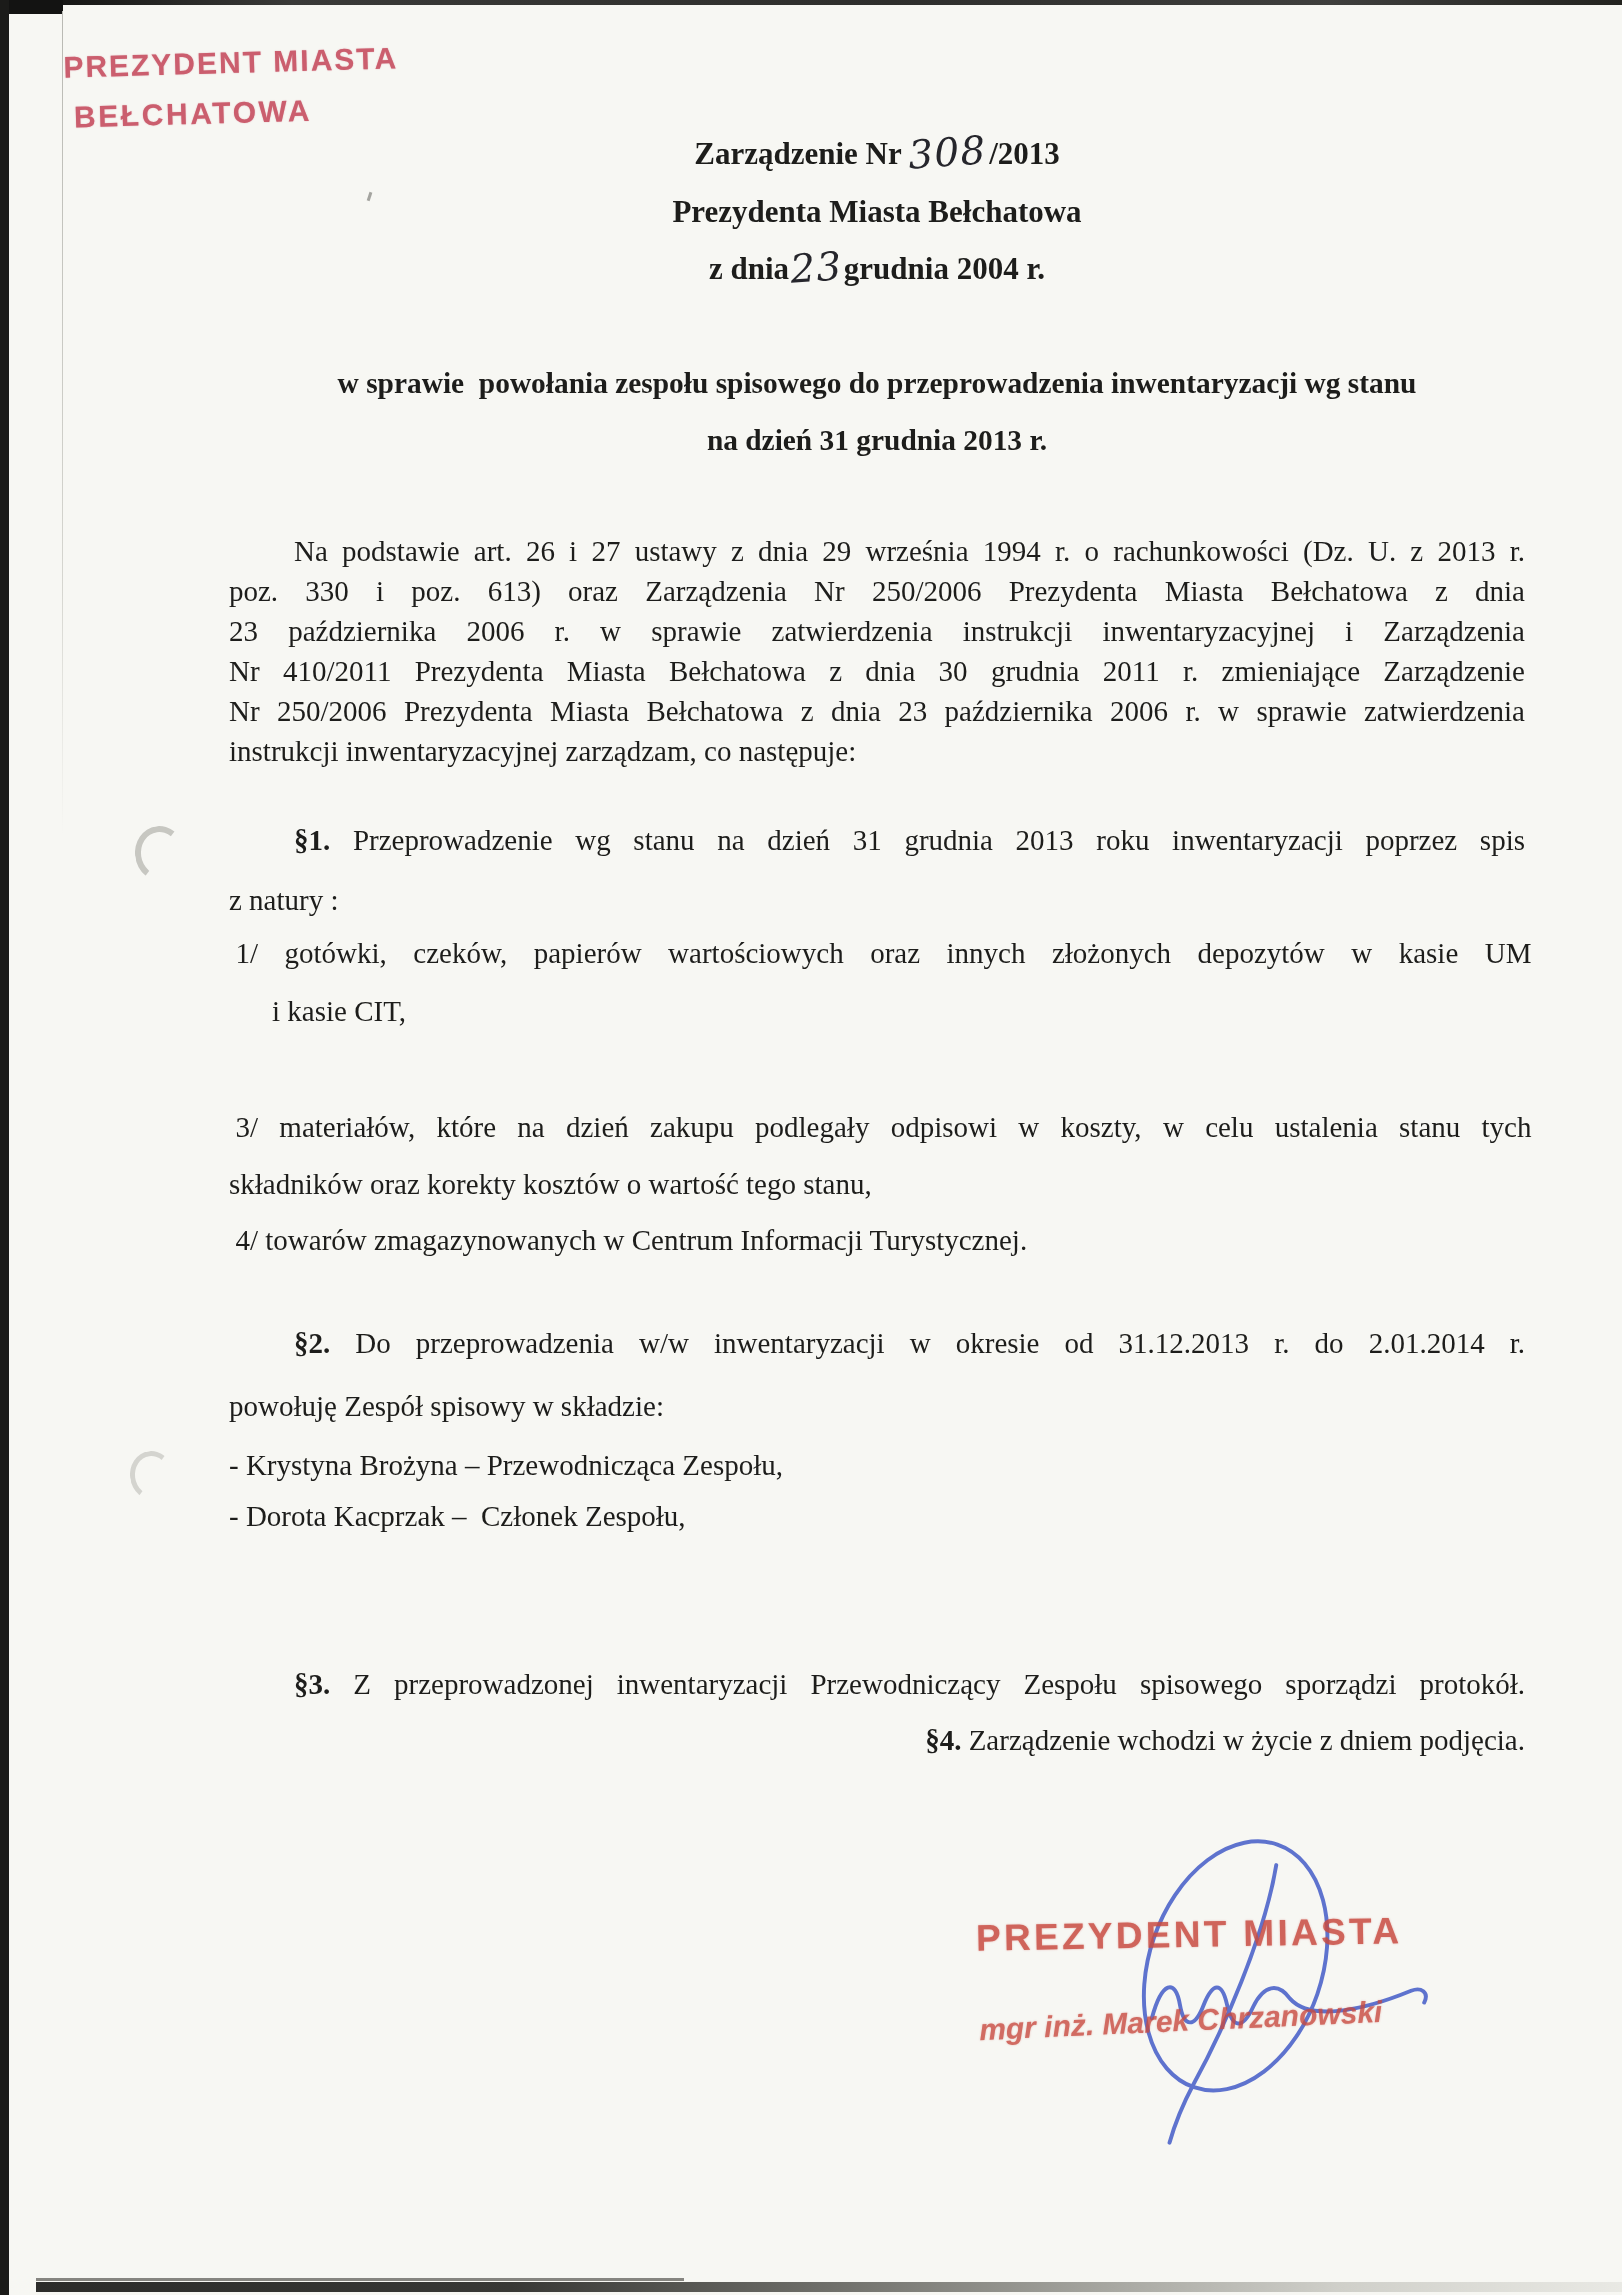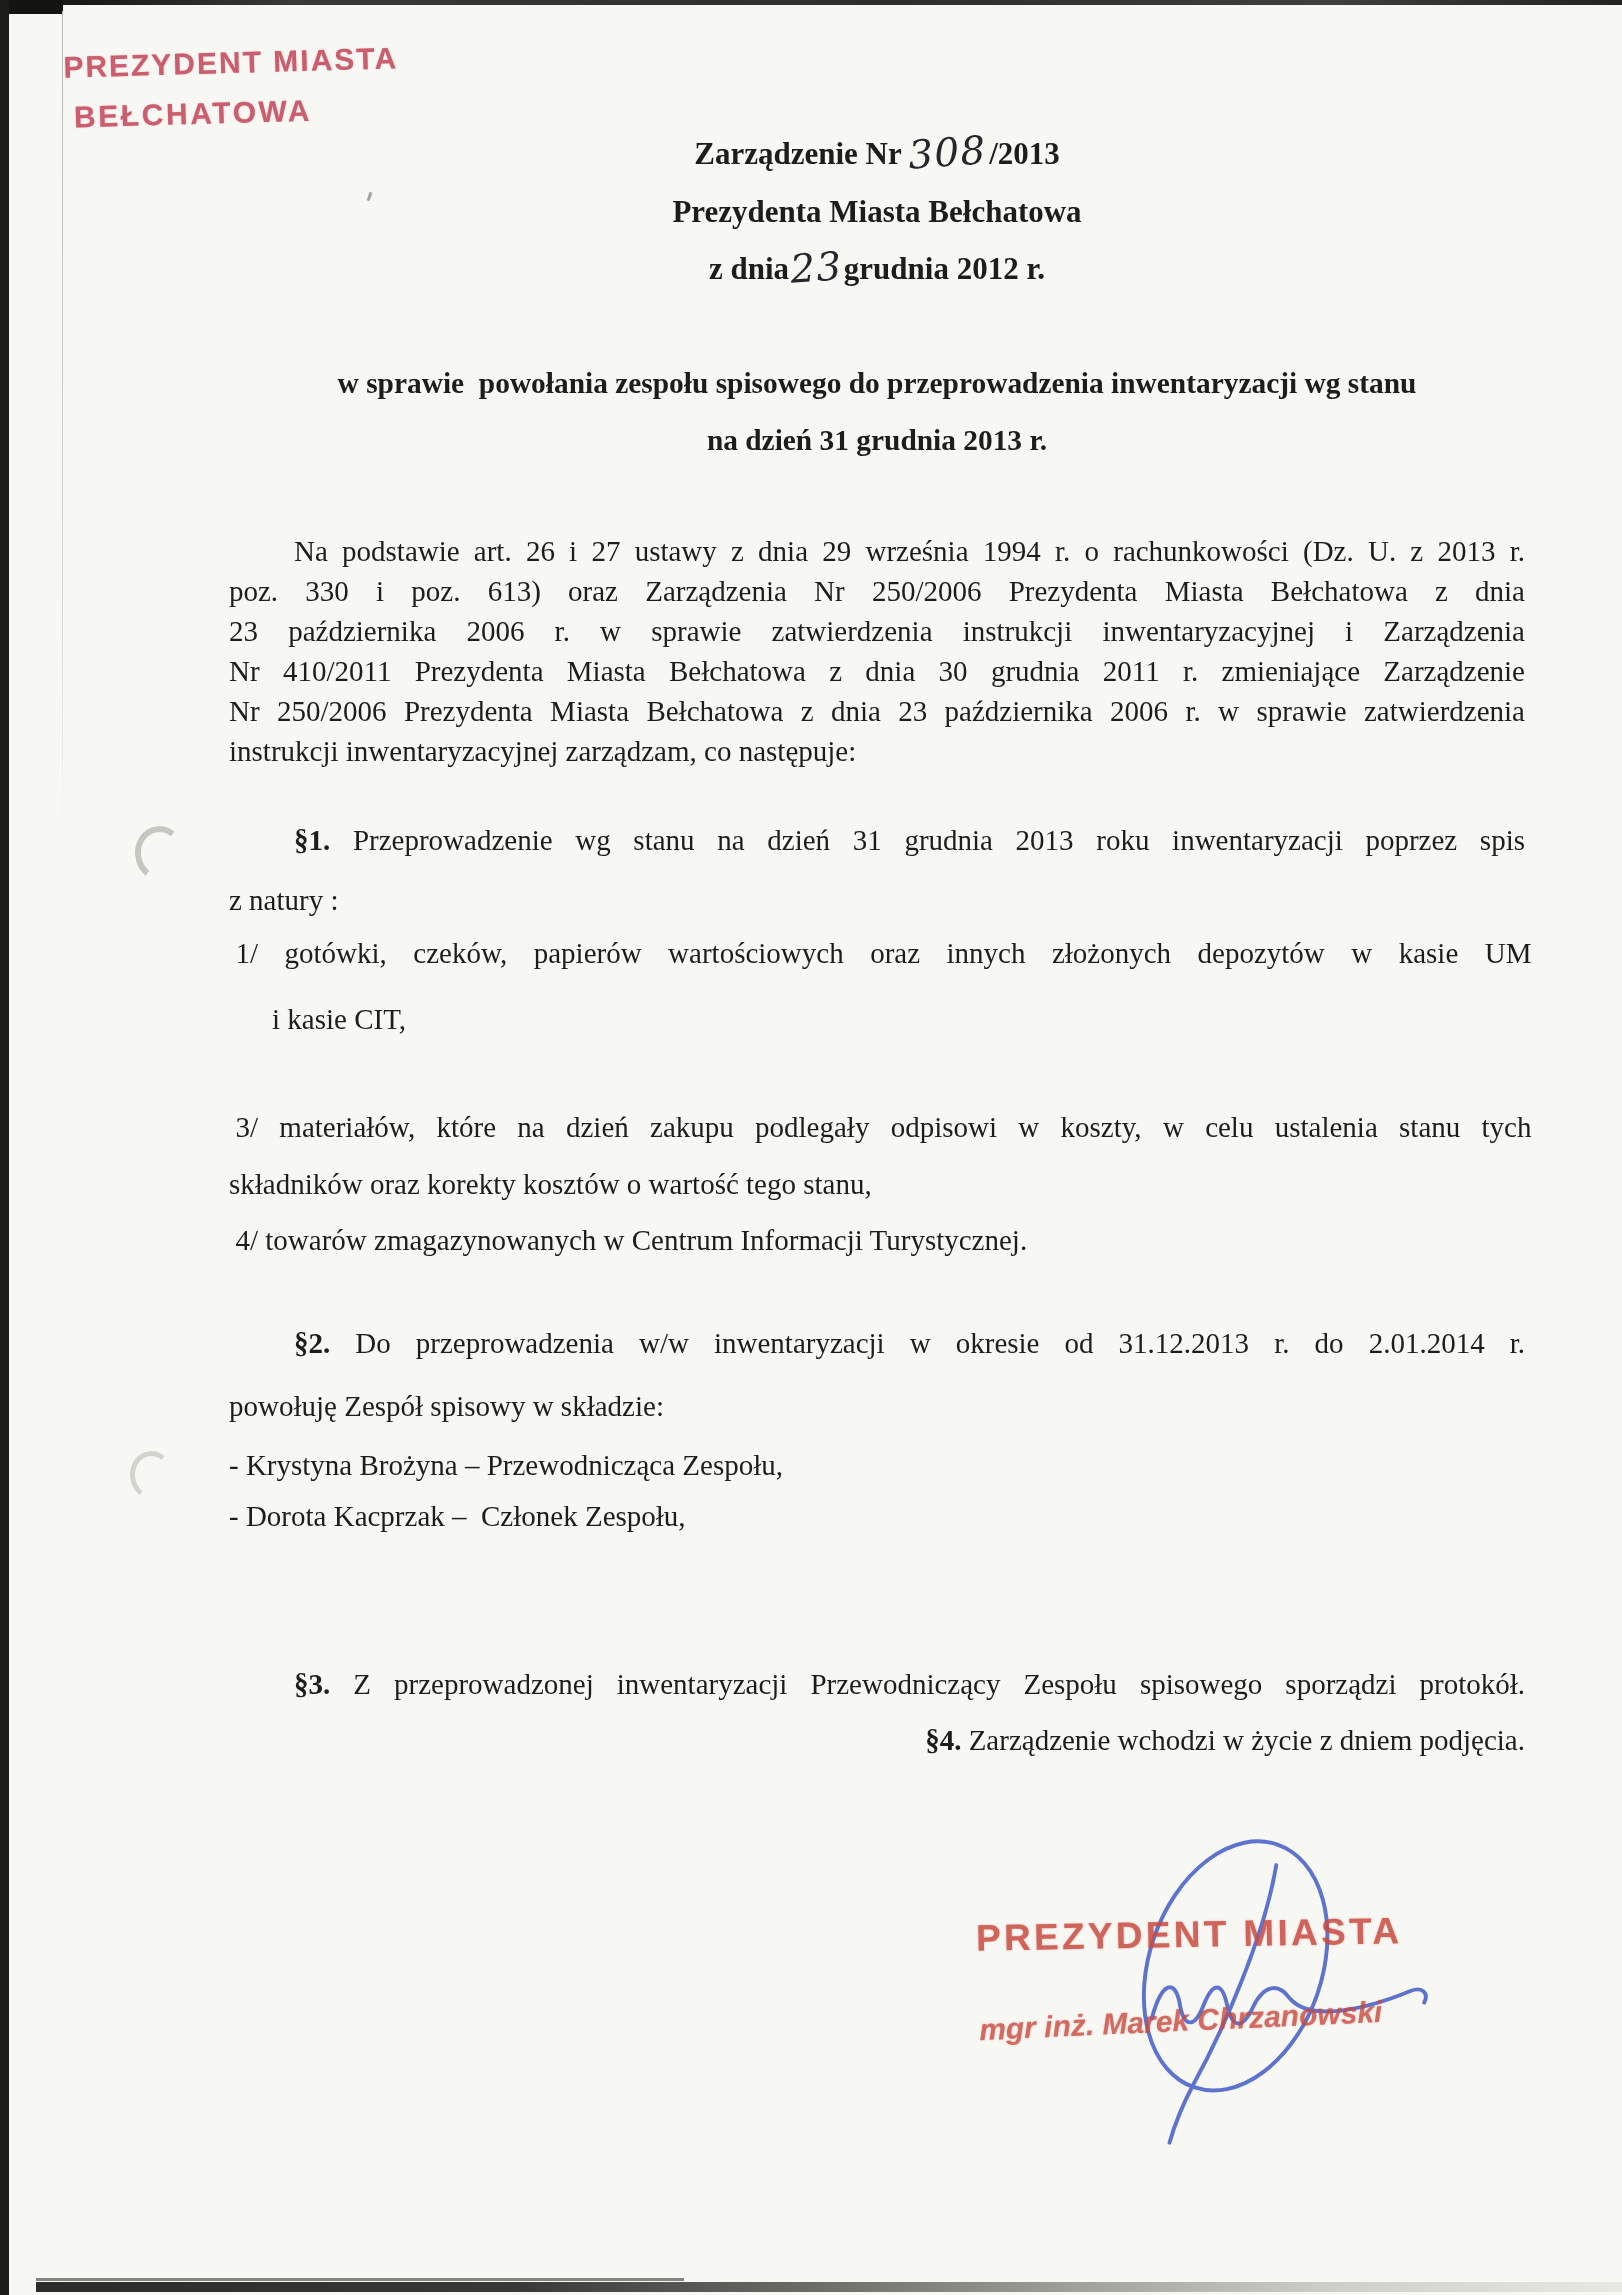--- a/index.html
+++ b/index.html
@@ -49,21 +49,21 @@
   .bold { font-weight: bold; }
   .fill { text-align: justify; text-align-last: justify; }
   .ind { text-indent: 65px; text-align: right; }
   .title-fs { font-size: 31px; }
   .subject-fs { font-size: 29.4px; }
   .hand { display: inline-block; font-family: "DejaVu Serif", serif; font-style: italic; font-weight: normal;
     font-size: 39px; line-height: 31px; color: #26262c; transform: rotate(-4deg) translateY(2px);
     margin: 0 2.6px 0 6.5px; letter-spacing: 1.3px; }
   .hand-day { margin: 0 1.3px; }
   .item-pad { padding-left: 6.5px; }
-  .item-cont-ind { padding-left: 43px; margin-top: 8px; }
+  .item-cont-ind { padding-left: 43px; }
 
   
   .signature { position: absolute; left: 1047px; top: 1814px; }
 </style>
 </head>
 <body>
 
 <div class="page">
 
   <div class="edge-top"></div>
@@ -76,21 +76,21 @@
   <div class="edge-bottom-line"></div>
   <div class="edge-bottom"></div>
 
   <div class="stamp-top">
     <div class="l1">PREZYDENT MIASTA</div>
     <div class="l2">BEŁCHATOWA</div>
   </div>
 
   <div class="tline center bold title-fs" style="top:134px"><span>Zarządzenie Nr</span><span class="hand">308</span><span>/2013</span></div>
   <div class="tline center bold title-fs" style="top:192px">Prezydenta Miasta Bełchatowa</div>
-  <div class="tline center bold title-fs" style="top:249px"><span>z dnia</span><span class="hand hand-day">23</span><span>grudnia 2012 r.</span></div>
+  <div class="tline center bold title-fs" style="top:249px"><span>z dnia</span><span class="hand hand-day">23</span><span>grudnia 2004 r.</span></div>
 
   <div class="tline center bold subject-fs" style="top:364px">w sprawie  powołania zespołu spisowego do przeprowadzenia inwentaryzacji wg stanu</div>
   <div class="tline center bold subject-fs" style="top:421px">na dzień 31 grudnia 2013 r.</div>
 
   <div class="tline fill ind" style="top:532px">Na podstawie art. 26 i 27 ustawy z dnia 29 września 1994 r. o rachunkowości (Dz. U. z 2013 r.</div>
   <div class="tline fill" style="top:572px">poz. 330 i poz. 613) oraz Zarządzenia Nr 250/2006 Prezydenta Miasta Bełchatowa z dnia</div>
   <div class="tline fill" style="top:612px">23 października 2006 r. w sprawie zatwierdzenia instrukcji inwentaryzacyjnej i Zarządzenia</div>
   <div class="tline fill" style="top:652px">Nr 410/2011 Prezydenta Miasta Bełchatowa z dnia 30 grudnia 2011 r. zmieniające Zarządzenie</div>
   <div class="tline fill" style="top:692px">Nr 250/2006 Prezydenta Miasta Bełchatowa z dnia 23 października 2006 r. w sprawie zatwierdzenia</div>
   <div class="tline" style="top:732px">instrukcji inwentaryzacyjnej zarządzam, co następuje:</div>

